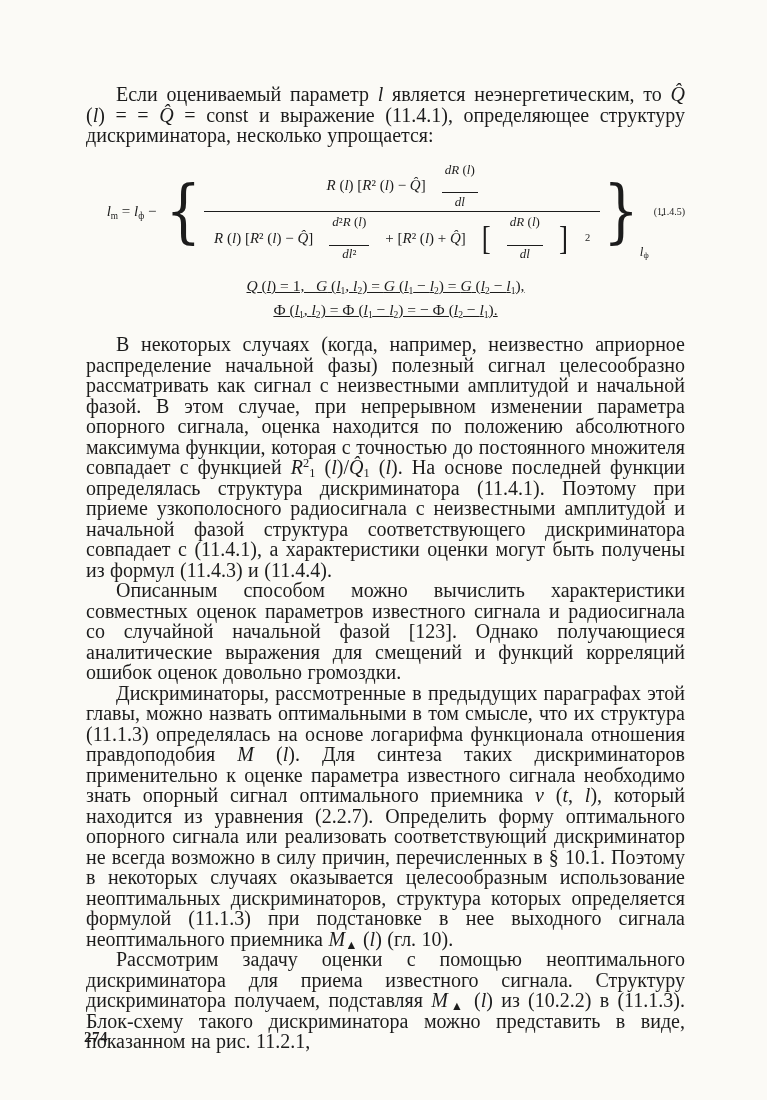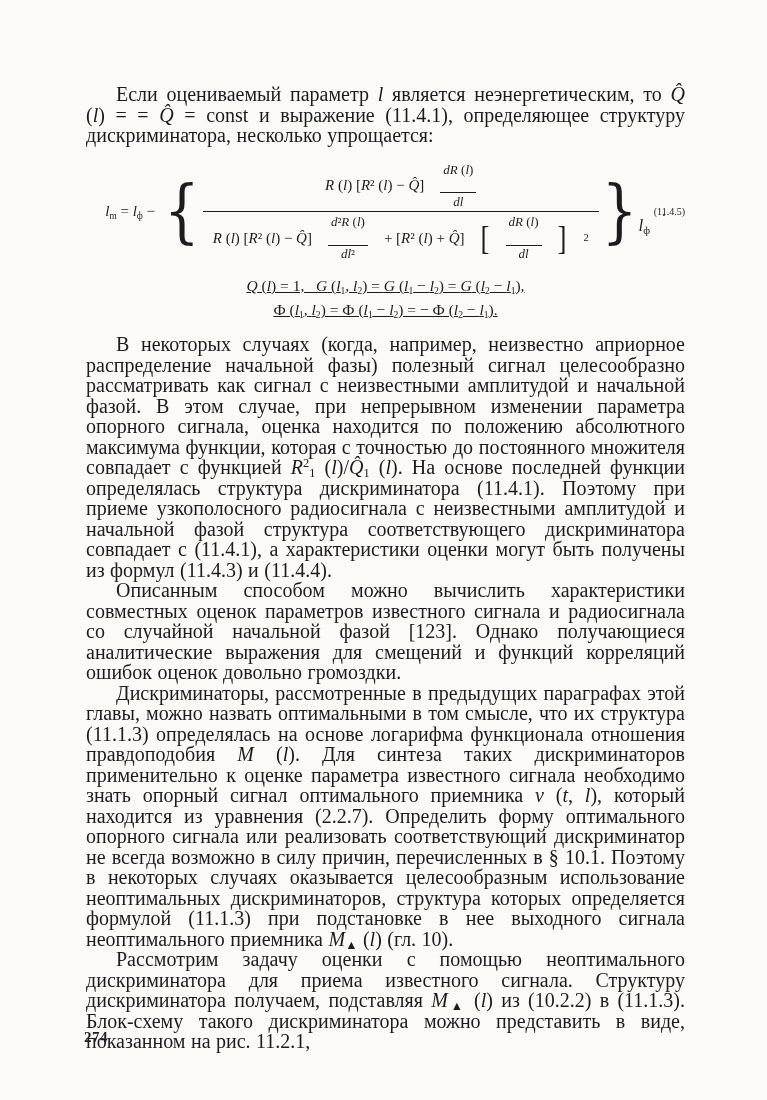--- a/index.html
+++ b/index.html
@@ -53,21 +53,21 @@
   .fr-num, .fr-den {
     display: flex; align-items: center; justify-content: center;
     gap: 16px; padding: 3px 10px; white-space: nowrap;
   }
   .fr-num { border-bottom: 1.4px solid #1c1c1c; }
   .sfrac { display: inline-flex; flex-direction: column; align-items: center; font-size: 13px; line-height: 1.05; }
   .sfrac .top { border-bottom: 1.2px solid #1c1c1c; padding: 0 3px 16px; white-space: nowrap; }
   .sfrac .bot { padding: 1.5px 3px 0; white-space: nowrap; }
   .bigbr { display: inline-block; font-size: 27px; transform: scaleY(1.25); font-weight: 400; }
   .sq { font-size: 10.5px; vertical-align: 1.6em; margin-left: 1px; }
-  .eq-sub { position: relative; top: 14px; left: -2px; font-size: 17px; }
+  .eq-sub { position: relative; top: 41px; left: -2px; font-size: 13px; }
   .eq-dot { margin-left: 10px; }
   .eq-number { position: absolute; right: 0; top: 50%; transform: translateY(-50%); font-size: 10px; }
 
   
   .eq-center { text-align: center; margin: 10px 0 12px; font-size: 15.5px; line-height: 24px; text-decoration: underline; }
   .eq-line { white-space: nowrap; }
 
   
   .section-heading {
     margin: 24px 0 18px;

